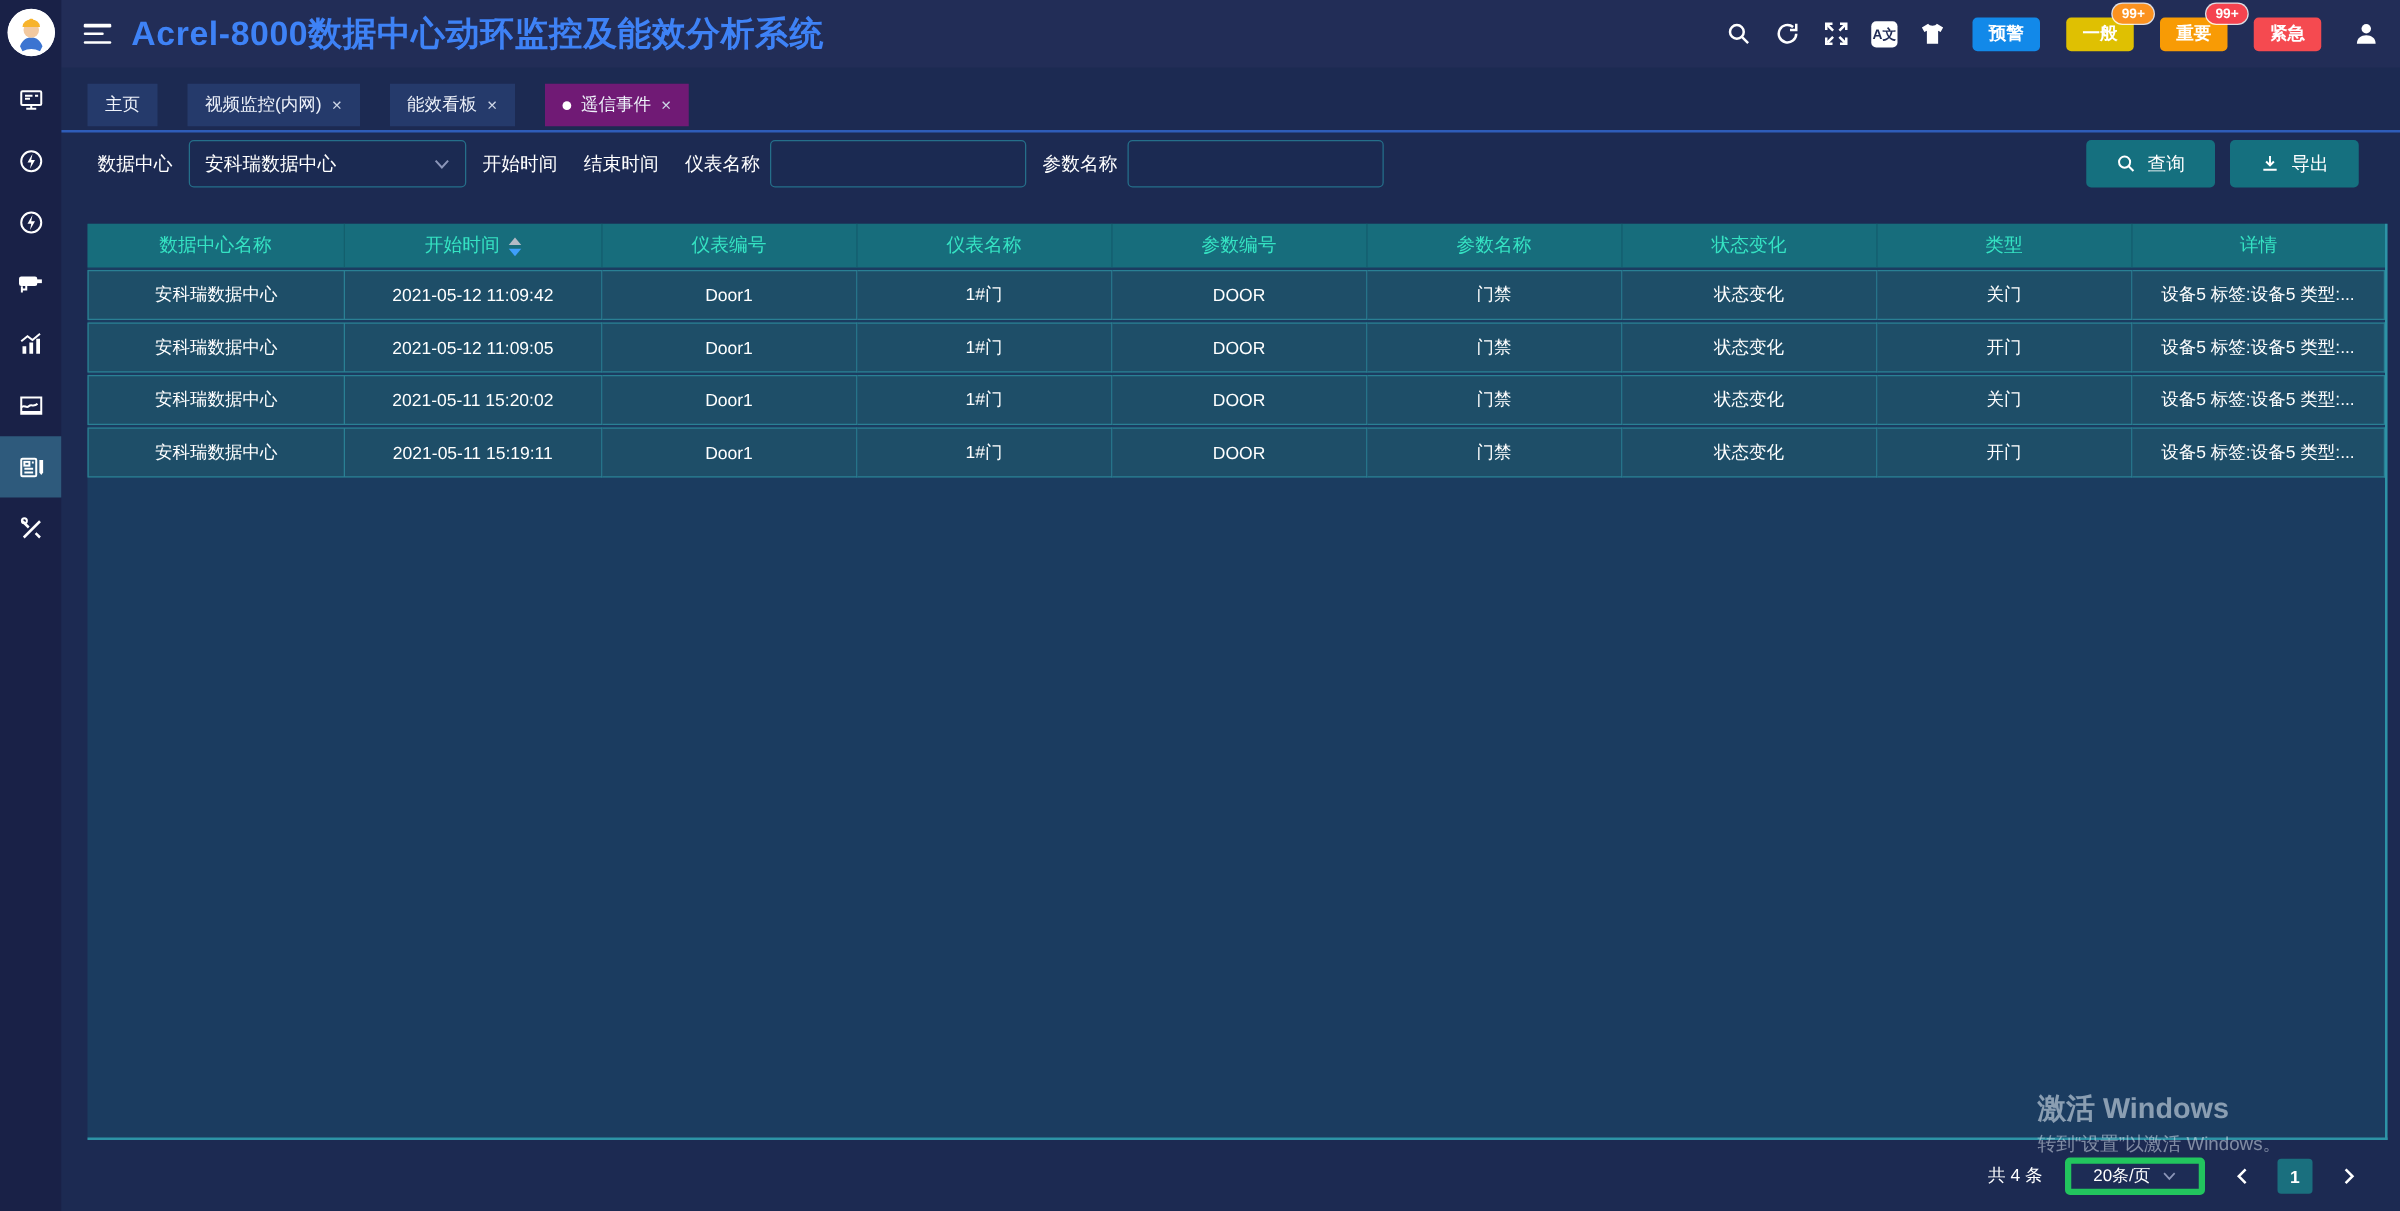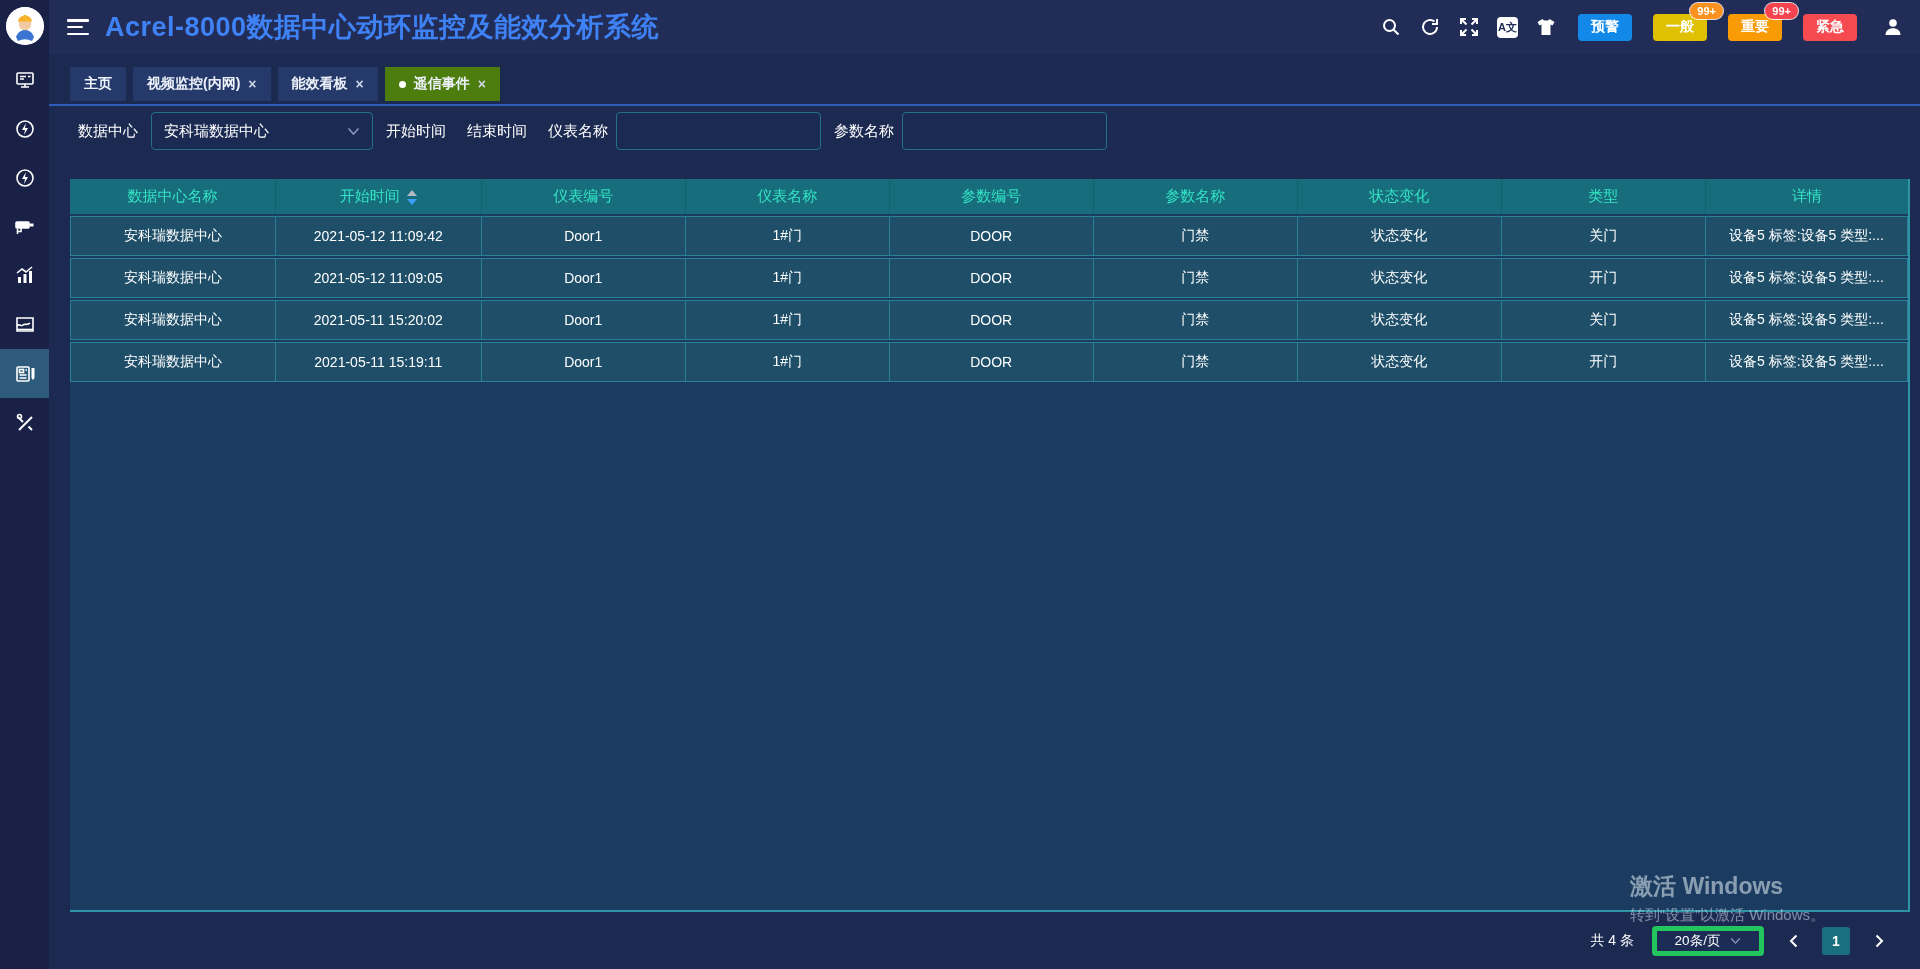--- a/index.html
+++ b/index.html
@@ -20,23 +20,23 @@
   .hamburger { width:22px; height:16px; display:flex; flex-direction:column; justify-content:space-between; cursor:pointer; }
   .hamburger i { display:block; height:2.5px; background:#fff; border-radius:1px; }
   .hamburger i:nth-child(2){ width:72%; }
   .app-title { margin-left:16px; font-size:27px; font-weight:bold; color:#3e82f6; letter-spacing:.5px; white-space:nowrap; }
   .top-right { margin-left:auto; display:flex; align-items:center; gap:17px; }
   .icon-btn { width:22px; height:22px; display:flex; align-items:center; justify-content:center; cursor:pointer; }
   .translate-box { width:21px; height:21px; background:#fff; color:#222d57; border-radius:4px; font-size:11px; font-weight:bold; display:flex; align-items:center; justify-content:center; cursor:pointer; }
   .badge { position:relative; height:27px; padding:0 13px; border-radius:4px; display:flex; align-items:center; font-size:14px; font-weight:bold; color:#fff; cursor:pointer; margin-left:4px; }
   .badge .pill { position:absolute; top:-11px; right:-16px; font-size:11px; font-weight:bold; padding:2px 7px; border-radius:999px; color:#fff; box-shadow:0 0 0 1px rgba(255,255,255,.85); }
   
-  .tabbar { position:absolute; left:49px; top:54px; right:0; height:52px; border-bottom:2px solid #2e5cb8; display:flex; align-items:center; padding:10px 0 0 21px; gap:7px;font-weight:bold; }
+  .tabbar { position:absolute; left:49px; top:54px; right:0; height:52px; border-bottom:2px solid #2e5cb8; display:flex; align-items:center; padding:10px 0 0 21px; gap:24px; }
   .tab { height:34px; padding:0 14px; background:#253a6b; display:flex; align-items:center; gap:8px; font-size:14px; color:#eef2fa; cursor:pointer; white-space:nowrap; }
-  .tab.active { background:#4d7c0f; }
+  .tab.active { background:#701a75; }
   .tab-dot { width:7px; height:7px; border-radius:50%; background:#fff; display:inline-block; }
   .tab-close { font-size:14px; color:#cdd5e6; cursor:pointer; line-height:1; }
   
   .filterbar { position:absolute; left:49px; top:106px; right:0; height:50px; display:flex; align-items:center; padding-left:29px; }
   .f-label { font-size:15px; color:#fff; white-space:nowrap; }
   .f-sep-s { width:8px; } .f-sep-m { width:13px; }
   .ctrl { height:38px; background:#1b2a52; border:1px solid #256f8a; border-radius:4px; display:flex; align-items:center; padding:0 12px; font-size:15px; color:#fff; cursor:pointer; }
   .ctrl.select { width:222px; justify-content:space-between; }
   .ctrl.date { width:242px; gap:10px; cursor:text; }
   .ctrl.text { width:205px; cursor:text; }
@@ -230,20 +230,36 @@
   <span class="f-sep-s"></span>
   <div class="ctrl text">
       <input aria-label="meter name" value="" style="">
     </div>
   <span class="f-sep-m"></span>
   <span class="f-label">参数名称</span>
   <span class="f-sep-s"></span>
   <div class="ctrl text">
       <input aria-label="param name" value="" style="">
     </div>
+  <div class="btn-group">
+    <button class="btn">
+      <svg width="16" height="16" viewBox="0 0 18 18" fill="none" stroke="#fff" stroke-width="1.8">
+          <circle cx="7.5" cy="7.5" r="5"></circle>
+          <path d="M11.2 11.2 15.5 15.5"></path>
+        </svg>
+      <span>查询</span>
+    </button>
+    <button class="btn">
+      <svg width="16" height="16" viewBox="0 0 18 18" fill="none" stroke="#fff" stroke-width="1.8">
+          <path d="M9 2v8M5.5 7 9 10.5 12.5 7"></path>
+          <path d="M3 14.5h12"></path>
+        </svg>
+      <span>导出</span>
+    </button>
+  </div>
 </div>
 
 <div class="panel">
   <table>
     <colgroup>
         <col style="width:11.2%">
         <col style="width:11.2%">
         <col style="width:11.1%">
         <col style="width:11.1%">
         <col style="width:11.1%">

